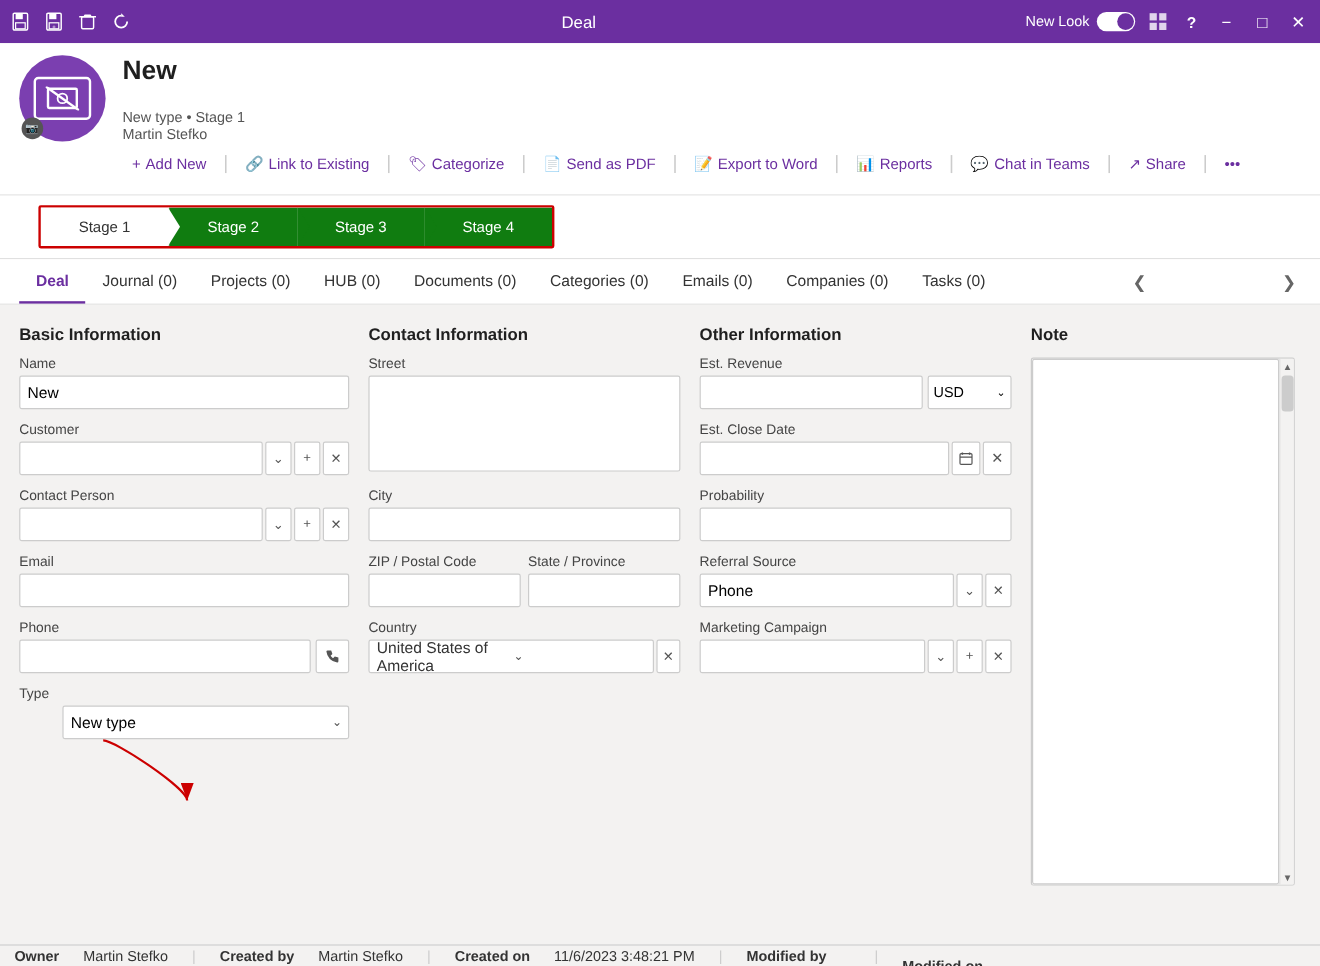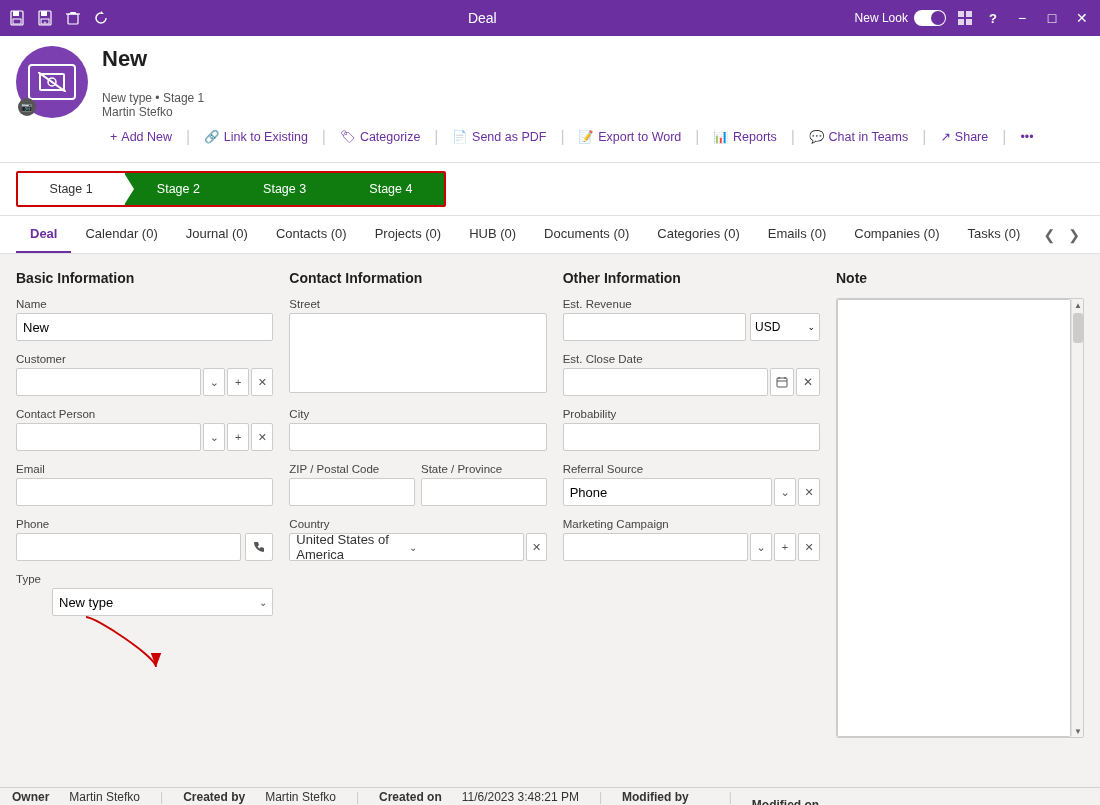--- a/index.html
+++ b/index.html
@@ -52,21 +52,21 @@
     .action-btn {
       display: flex; align-items: center; gap: 4px; padding: 4px 8px;
       border: none; background: none; cursor: pointer; color: #6b2fa0; font-size: 12.5px;
       border-radius: 2px;
     }
     .action-separator { color: #ccc; font-size: 16px; margin: 0 2px; }
 
     
     .stage-bar {
       background: white;
-      padding: 8px 16px;
+      padding: 8px 32px;
       border-bottom: 1px solid #e0e0e0;
     }
     .stages-container {
       display: flex;
       border: 2px solid #cc0000;
       border-radius: 2px;
       overflow: hidden;
       width: 430px;
     }
     .stage {
@@ -194,21 +194,21 @@
     .date-field .field-input { flex: 1; }
     .date-icon-btn, .clear-btn {
       width: 24px; height: 28px;
       border: 1px solid #ccc; background: white;
       cursor: pointer; font-size: 12px; color: #555;
       display: flex; align-items: center; justify-content: center;
       border-radius: 2px;
     }
 
     .note-section {
-      width: 248px;
+      width: 220px;
       flex-shrink: 0;
     }
     .note-box {
       width: 100%;
       height: 440px;
       border: 1px solid #ccc;
       background: white;
       position: relative;
       border-radius: 2px;
     }
@@ -423,23 +423,21 @@
       <div class="stage-arrow stage-arrow-green"></div>
     </div>
     <div class="stage stage-completed">
       <span>Stage 4</span>
     </div>
   </div>
 </div>
 
 <div class="tabs-bar">
   <div class="tab tab-active">Deal</div>
-  <div class="tab">Calendar (0)</div>
   <div class="tab">Journal (0)</div>
-  <div class="tab">Contacts (0)</div>
   <div class="tab">Projects (0)</div>
   <div class="tab">HUB (0)</div>
   <div class="tab">Documents (0)</div>
   <div class="tab">Categories (0)</div>
   <div class="tab">Emails (0)</div>
   <div class="tab">Companies (0)</div>
   <div class="tab">Tasks (0)</div>
   <button class="tab-nav-btn">❮</button>
   <button class="tab-nav-btn">❯</button>
 </div>

